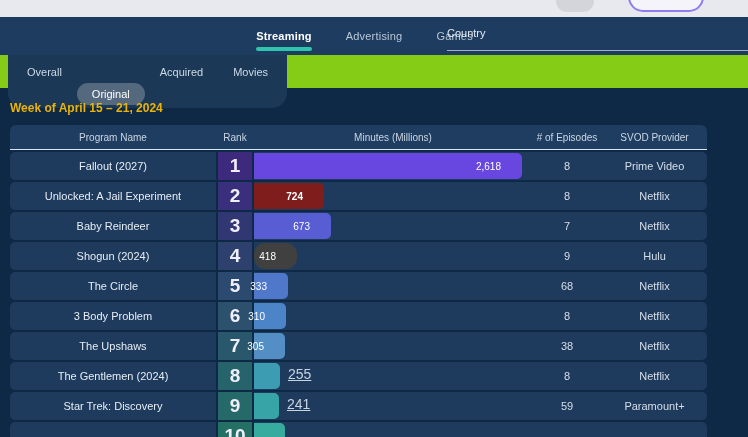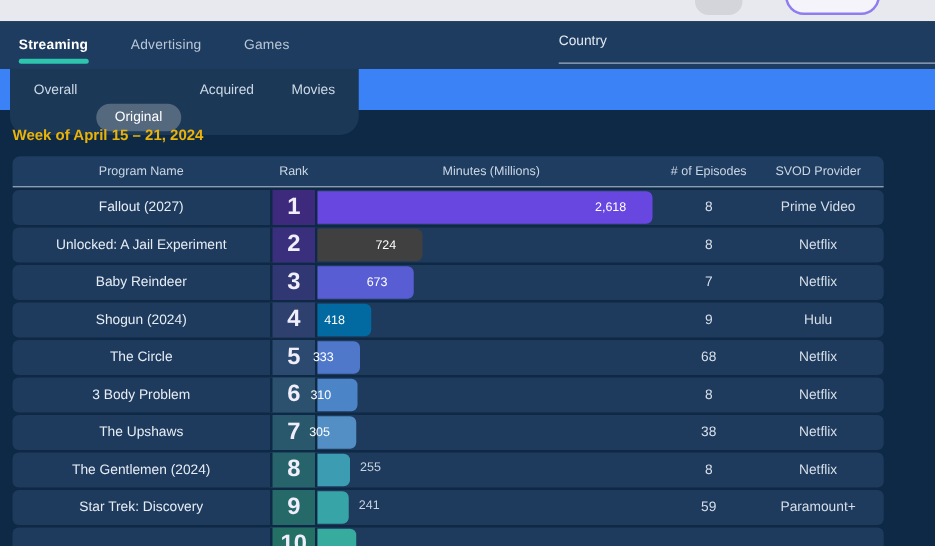--- a/index.html
+++ b/index.html
@@ -8,32 +8,32 @@
 
   
   .chrome-strip { position:relative; height:17px; background:#e8e9ee; overflow:hidden; }
   .chrome-blob { position:absolute; left:556px; top:-10px; width:38px; height:22px;
                  border-radius:11px; background:#d4d5db; }
   .chrome-purple-btn { position:absolute; left:628px; top:-18px; width:76px; height:30px;
                  border-radius:15px; border:2px solid #8f7df0; background:#f5f4fb; }
 
   
   .nav { position:relative; height:38px; background:#1e3c60; display:flex; align-items:center;
-         padding-left:15px; }
+         padding-left:15px;justify-content:center; }
   .nav-tab { position:relative; height:100%; display:flex; align-items:center;
              font-size:11px; color:#b9c7d7; margin-right:34px; cursor:pointer; letter-spacing:.2px; }
   .nav-tab.active { color:#ffffff; font-weight:bold; }
   .nav-tab.active .tab-underline { position:absolute; left:0; right:0; bottom:4px; height:4px;
              border-radius:2px; background:#2ec4ae; }
   .country-wrap { position:absolute; left:447px; top:6px; right:0; height:30px; }
   .country-label { font-size:11px; color:#e3eaf3; }
   .country-underline { position:absolute; left:0; right:0; top:27px; height:1px; background:#9fb0c4; }
 
   
-  .subnav { height:33px; display:flex; align-items:center; padding-left:8px; background:#3b82f6; }
+  .subnav { height:33px; display:flex; align-items:center; padding-left:8px; background:#84cc16; }
   .pill-group { display:flex; align-items:center; background:#1b3857; border-radius:15px;
                 padding:3px 4px; }
   .pill { font-size:11px; color:#cdd9e5; padding:5px 15px; border-radius:12px; cursor:pointer; }
   .pill.selected { background:#54687e; color:#ffffff;margin-top:44px; }
 
   
   .week-title { width:697px; margin:13px 0 10px 10px; text-align:left;
                 font-size:12px; font-weight:bold; color:#eab308; }
 
   
@@ -49,21 +49,21 @@
   .c-name { width:206px; display:flex; align-items:center; justify-content:center;
             font-size:11px; color:#e6edf5; }
   .c-rank { width:38px; border-left:2px solid #0e2945; border-right:2px solid #0e2945;
             display:flex; align-items:center; justify-content:center;
             font-size:19px; font-weight:bold; color:#f1eefb; }
   .c-bar { width:278px; position:relative; }
   .bar { position:absolute; left:0; top:1px; bottom:1px; border-radius:0 5px 5px 0;
          display:flex; align-items:center; justify-content:flex-end; }
   .bar-label-in { font-size:10px; color:#ffffff; padding-right:21px; white-space:nowrap; }
   .bar-label-out { position:absolute; top:0; bottom:4px; display:flex; align-items:center;
-         font-size:10px; color:#c9d4e0; white-space:nowrap; }
+         font-size:14px; color:#c9d4e0; white-space:nowrap;text-decoration:underline; }
   .c-eps { width:70px; display:flex; align-items:center; justify-content:center;
            font-size:11px; color:#d6dfe9; }
   .c-prov { width:105px; display:flex; align-items:center; justify-content:center;
            font-size:11px; color:#d6dfe9; }
 </style>
 </head>
 <body>
 
 <div class="chrome-strip">
   <div class="chrome-blob"></div>
@@ -117,21 +117,21 @@
             <span class="bar-label-in">2,618</span>
           </div>
         </div>
         <div class="c-eps">8</div>
         <div class="c-prov">Prime Video</div>
       </div>
       <div class="trow">
         <div class="c-name">Unlocked: A Jail Experiment</div>
         <div class="c-rank" style="background: rgb(58, 47, 124);">2</div>
         <div class="c-bar">
-          <div class="bar" style="width: 84px; background: #404040;">
+          <div class="bar" style="width: 70px; background: #7f1d1d; font-weight: bold;">
             <span class="bar-label-in">724</span>
           </div>
         </div>
         <div class="c-eps">8</div>
         <div class="c-prov">Netflix</div>
       </div>
       <div class="trow">
         <div class="c-name">Baby Reindeer</div>
         <div class="c-rank" style="background: rgb(48, 55, 114);">3</div>
         <div class="c-bar">
@@ -139,21 +139,21 @@
             <span class="bar-label-in">673</span>
           </div>
         </div>
         <div class="c-eps">7</div>
         <div class="c-prov">Netflix</div>
       </div>
       <div class="trow">
         <div class="c-name">Shogun (2024)</div>
         <div class="c-rank" style="background: rgb(46, 64, 110);">4</div>
         <div class="c-bar">
-          <div class="bar" style="width: 43px; background: #0369a1;">
+          <div class="bar" style="width: 43px; background: #404040; border-radius: 11px;">
             <span class="bar-label-in">418</span>
           </div>
         </div>
         <div class="c-eps">9</div>
         <div class="c-prov">Hulu</div>
       </div>
       <div class="trow">
         <div class="c-name">The Circle</div>
         <div class="c-rank" style="background: rgb(44, 73, 111);">5</div>
         <div class="c-bar">

